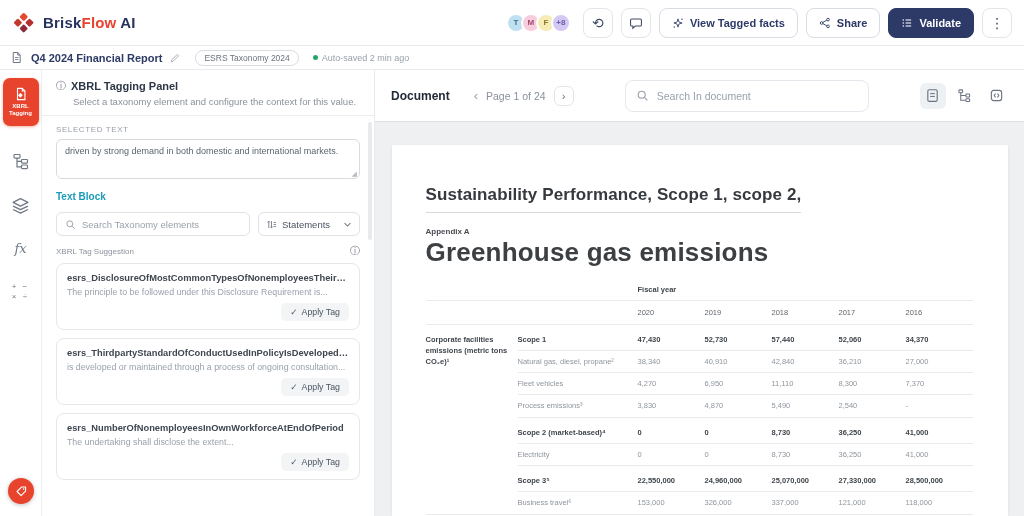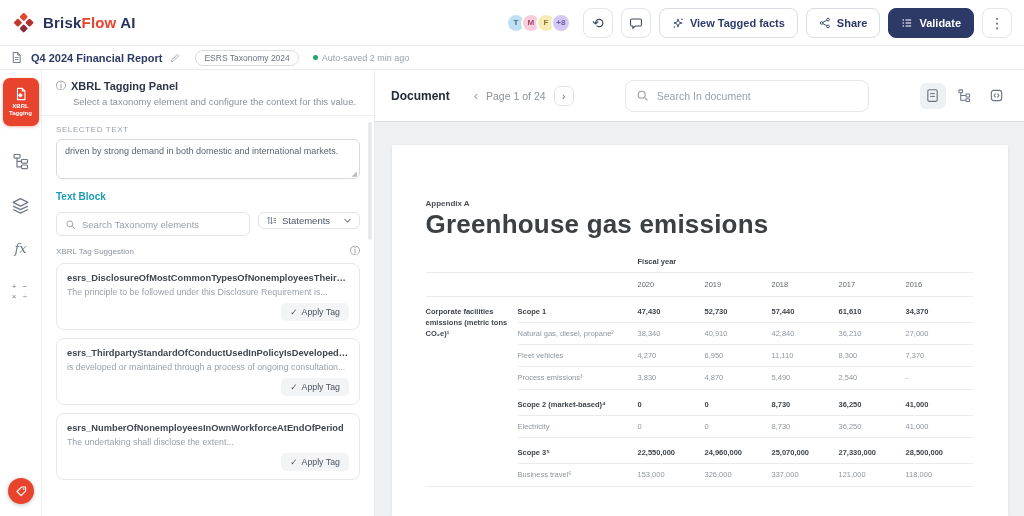--- a/index.html
+++ b/index.html
@@ -70,21 +70,21 @@
   .ta-wrap { position:relative; }
   .ta-resize { position:absolute; right:3px; bottom:5px; font-size:7px; color:#b7bcc3; pointer-events:none; }
   .text-block-link { display:inline-block; font-size:10px; font-weight:bold; color:#1b9cb8;
     margin:8px 0 10px; cursor:pointer; }
   .search-row { display:flex; gap:8px; margin-bottom:10px; }
   .search-box { flex:1; height:24px; border:1px solid #dfe2e7; border-radius:6px; display:flex;
     align-items:center; gap:6px; padding:0 8px; background:#fff; }
   .search-box input { border:none; outline:none; flex:1; font-size:9.5px; color:#4b5563;
     font-family:"Liberation Sans", sans-serif; background:transparent; }
   .search-box input::placeholder { color:#9aa1ab; }
-  .filter-dd { width:102px; height:17px; border:1px solid #dfe2e7; border-radius:6px; display:flex;
+  .filter-dd { width:102px; height:24px; border:1px solid #dfe2e7; border-radius:6px; display:flex;
     align-items:center; gap:5px; padding:0 7px; font-size:9.5px; color:#4b5563; cursor:pointer; background:#fff; }
   .sugg-label-row { display:flex; align-items:center; justify-content:space-between; margin-bottom:7px; }
   .sugg-label { font-size:8px; color:#8a919b; }
   .sugg-list { display:flex; flex-direction:column; gap:8px; }
   .card { border:1px solid #e5e7eb; border-radius:8px; padding:9px 10px 8px; background:#fff; cursor:pointer; }
   .card-title { font-size:9.3px; color:#3f4650; font-weight:bold; margin-bottom:4px; }
   .card-desc { font-size:8.8px; color:#9aa1ab; margin-bottom:6px; }
   .card-actions { display:flex; justify-content:flex-end; }
   .apply-btn { font-size:8.8px; color:#4b5563; background:#f2f4f6; border:none; border-radius:5px;
     padding:4px 9px; display:flex; align-items:center; gap:4px; cursor:pointer;
@@ -386,20 +386,21 @@
               <rect x="2.5" y="2.5" width="11" height="11" rx="2.5" fill="none" stroke="#6b7280" stroke-width="1.2"></rect>
               <polyline points="7,6 5.5,8 7,10" fill="none" stroke="#6b7280" stroke-width="1.1"></polyline>
               <polyline points="9,6 10.5,8 9,10" fill="none" stroke="#6b7280" stroke-width="1.1"></polyline>
             </svg>
         </span>
       </div>
     </div>
 
     <div class="canvas">
       <div class="page">
+        <div><span class="page-heading">Sustainability Performance, Scope 1, scope 2,</span></div>
         <div class="appendix">Appendix A</div>
         <div class="page-title">Greenhouse gas emissions</div>
         <table class="em">
           <colgroup>
               <col style="width:92px">
               <col style="width:120px">
               <col>
               <col>
               <col>
               <col>
@@ -419,21 +420,21 @@
                 <td>2018</td>
                 <td>2017</td>
                 <td>2016</td>
               </tr>
               <tr class="brow">
                 <td class="gl" rowspan="9">Corporate facilities emissions (metric tons CO₂e)¹</td>
                 <td>Scope 1</td>
                 <td>47,430</td>
                 <td>52,730</td>
                 <td>57,440</td>
-                <td>61,610</td>
+                <td>52,060</td>
                 <td>34,370</td>
               </tr>
               <tr>
                 <td>Natural gas, diesel, propane²</td>
                 <td>38,340</td>
                 <td>40,910</td>
                 <td>42,840</td>
                 <td>36,210</td>
                 <td>27,000</td>
               </tr>

